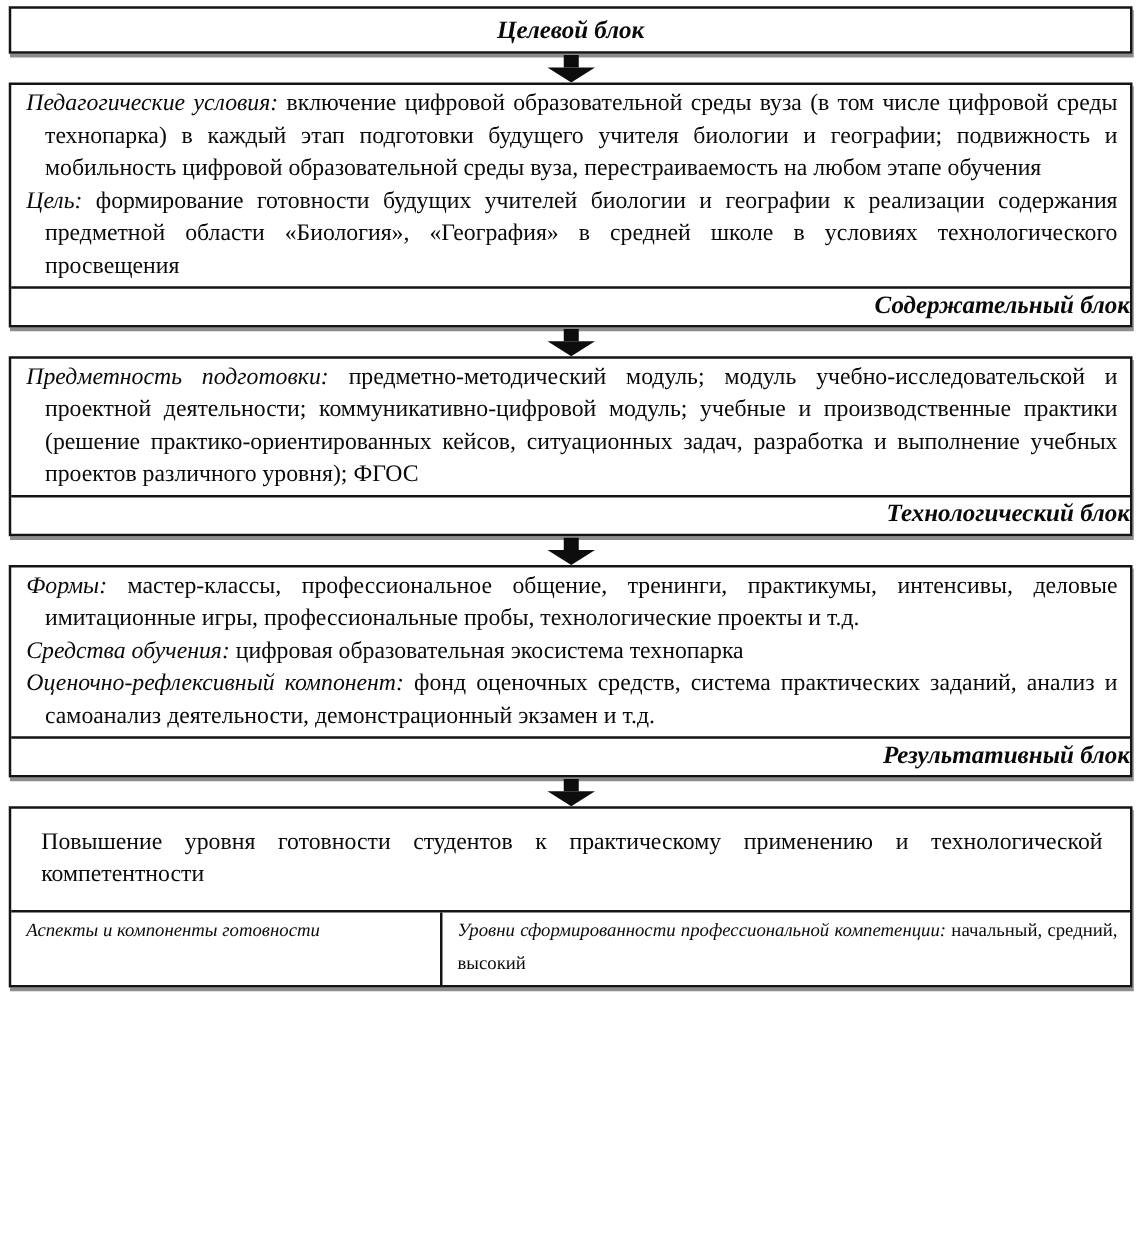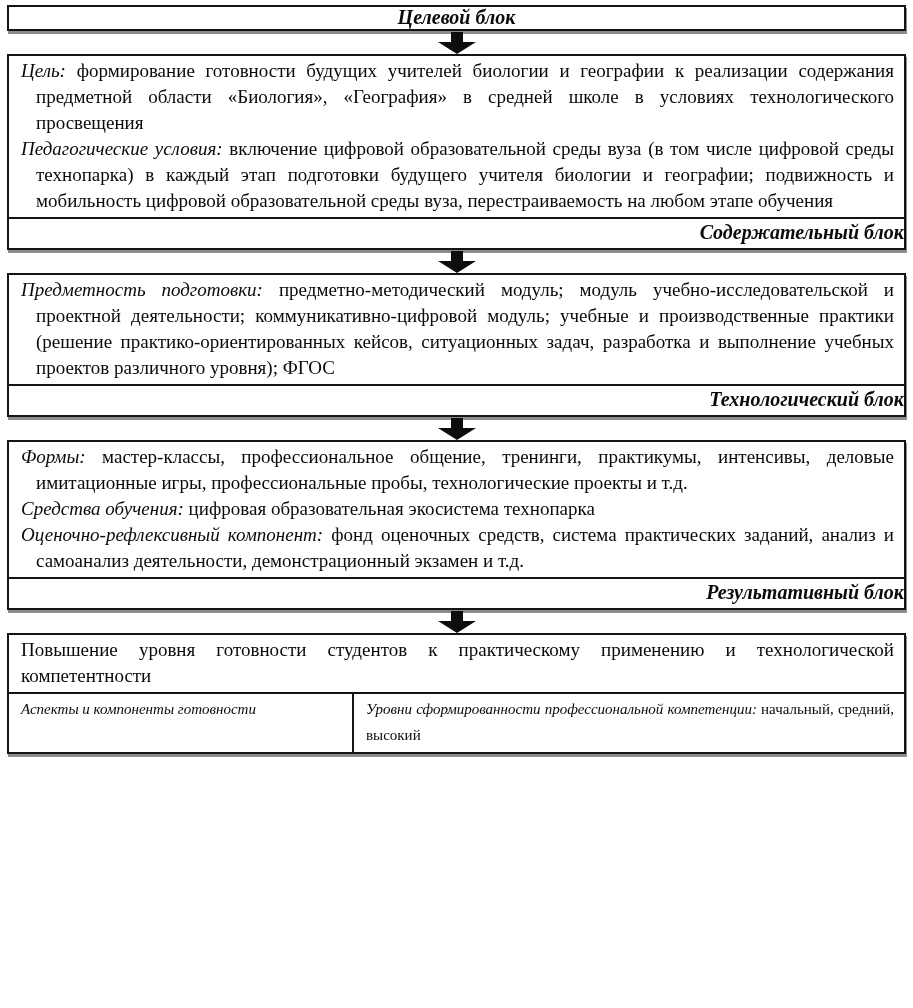--- a/index.html
+++ b/index.html
@@ -13,22 +13,22 @@
   .diagram { padding: 5px 7px 0 7px; }
 
   .box {
     border: 2px solid #141414;
     background: #ffffff;
     box-shadow: 1px 3px 0 #8c8c8c;
     box-sizing: border-box;
   }
 
   .title-box {
-    height: 26px;
-    display: flex; align-items: flex-end; justify-content: center;
+    height: 38px;
+    display: flex; align-items: center; justify-content: center;
   }
   .block-title {
     font-weight: bold; font-style: italic;
     font-size: 20px;
   }
 
   .arrow-row {
     height: 23px;
     display: flex; align-items: center; justify-content: center;
   }
@@ -50,21 +50,21 @@
   .box-footer {
     border-top: 2px solid #141414;
     text-align: right;
     font-weight: bold; font-style: italic;
     font-size: 20px;
     padding: 1px 0 3px 0;
     line-height: 25px;
   }
 
   .intro {
-    margin: 0;
+    margin: 12px;
     padding: 2px 10px 3px 12px;
     font-size: 19px;
     line-height: 26px;
     text-align: justify;
   }
 
   .result-table { display: flex; border-top: 2px solid #141414; }
   .cell {
     font-size: 15px;
     line-height: 26px;
@@ -90,22 +90,22 @@
 
   <div class="arrow-row">
     <svg width="40" height="22" viewBox="0 0 40 22">
       <rect x="14" y="0" width="12" height="10" fill="#0d0d0d"></rect>
       <polygon points="1,10 39,10 20,22" fill="#0d0d0d"></polygon>
     </svg>
   </div>
 
   <div class="box">
     <div class="content">
+      <p><i class="lbl">Педагогические условия:</i> <span>включение цифровой образовательной среды вуза (в том числе цифровой среды технопарка) в каждый этап подготовки будущего учителя биологии и географии; подвижность и мобильность цифровой образовательной среды вуза, перестраиваемость на любом этапе обучения</span></p>
       <p><i class="lbl">Цель:</i> <span>формирование готовности будущих учителей биологии и географии к реализации содержания предметной области «Биология», «География» в средней школе в условиях технологического просвещения</span></p>
-      <p><i class="lbl">Педагогические условия:</i> <span>включение цифровой образовательной среды вуза (в том числе цифровой среды технопарка) в каждый этап подготовки будущего учителя биологии и географии; подвижность и мобильность цифровой образовательной среды вуза, перестраиваемость на любом этапе обучения</span></p>
     </div>
     <div class="box-footer">Содержательный блок</div>
   </div>
 
   <div class="arrow-row">
     <svg width="40" height="22" viewBox="0 0 40 22">
       <rect x="14" y="0" width="12" height="10" fill="#0d0d0d"></rect>
       <polygon points="1,10 39,10 20,22" fill="#0d0d0d"></polygon>
     </svg>
   </div>

